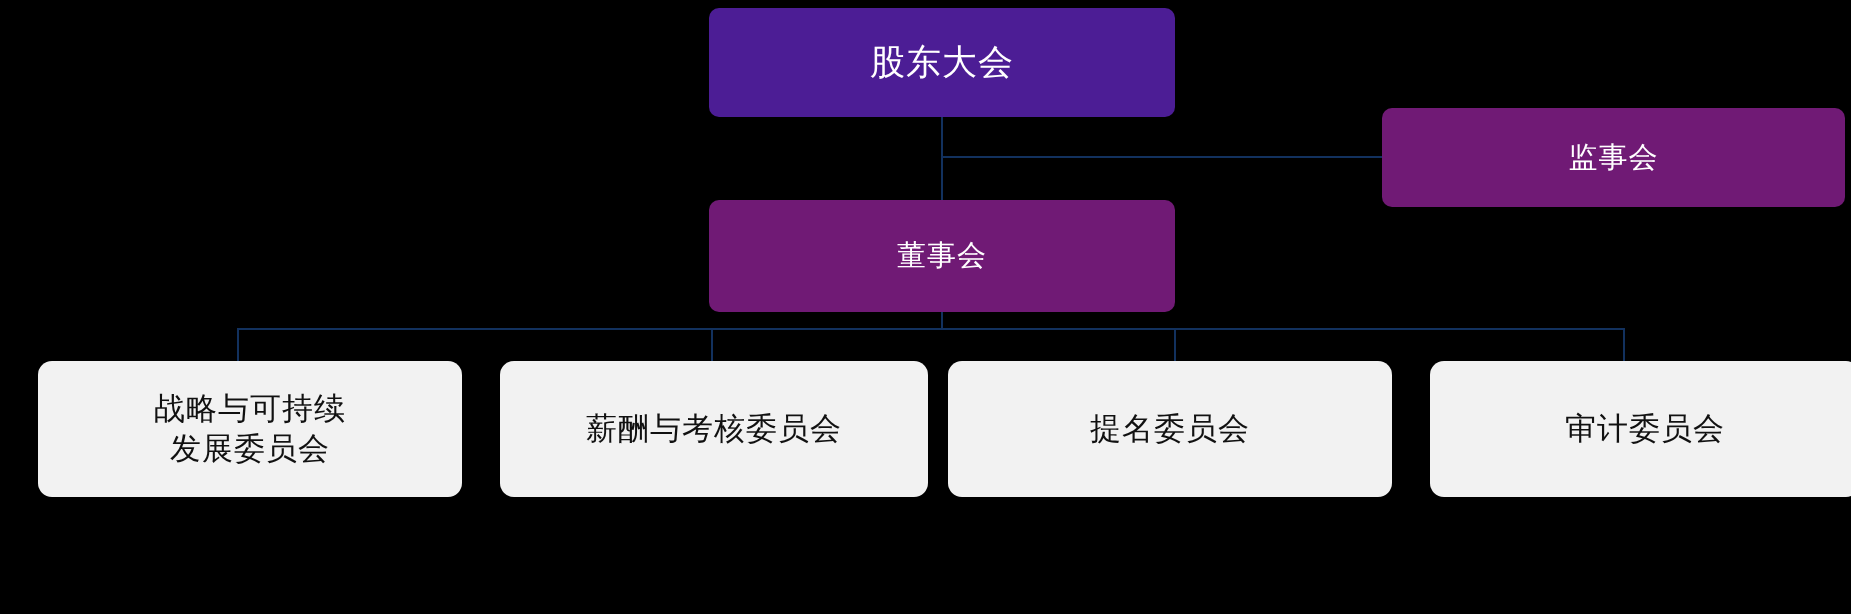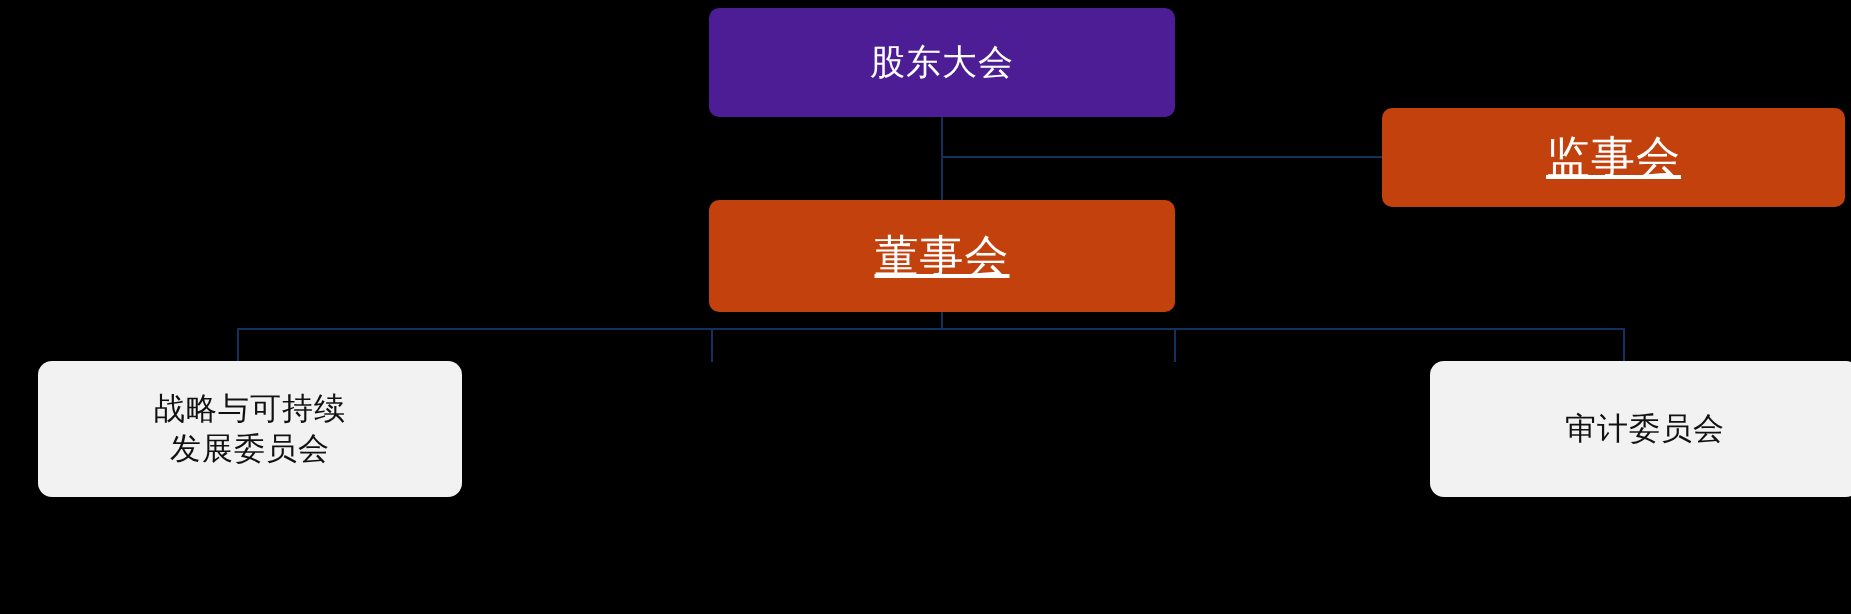--- a/index.html
+++ b/index.html
@@ -26,24 +26,23 @@
     line-height: 1.28;
     white-space: pre-line;
     letter-spacing: 1px;
   }
   .node-root {
     background: #4c1d95;
     color: #ffffff;
     font-size: 35px;
   }
   .node-gray {
-    background: #c2410c;
+    background: #701a75;
     color: #ffffff;
-    font-size: 44px;
-    text-decoration: underline;
+    font-size: 29px;
   }
   .node-leaf {
     background: #f2f2f2;
     color: #111111;
     font-size: 31px;
     border-radius: 14px;
   }
   .conn {
     position: absolute;
     background: #12315e;
@@ -74,17 +73,19 @@
 
   <div class="node node-root" style="left:709px; top:8px; width:466px; height:109px;">股东大会</div>
 
   <div class="node node-gray" style="left:1382px; top:108px; width:463px; height:99px;">监事会</div>
 
   <div class="node node-gray" style="left:709px; top:200px; width:466px; height:112px;">董事会</div>
 
   <div class="node node-leaf" style="left:38px; top:361px; width:424px; height:136px;">战略与可持续
 发展委员会</div>
 
+  <div class="node node-leaf" style="left:500px; top:361px; width:428px; height:136px;">薪酬与考核委员会</div>
 
+  <div class="node node-leaf" style="left:948px; top:361px; width:444px; height:136px;">提名委员会</div>
 
   <div class="node node-leaf" style="left:1430px; top:361px; width:430px; height:136px;">审计委员会</div>
 
 </div>
 
 </body></html>

